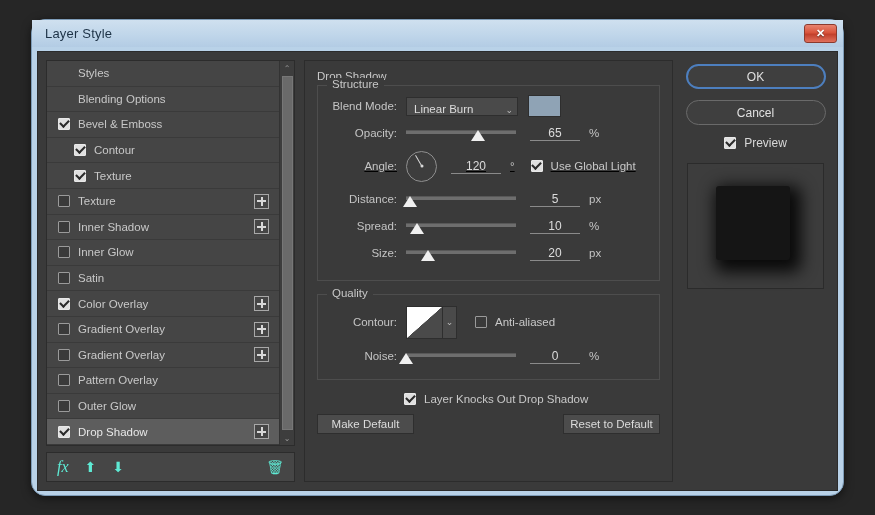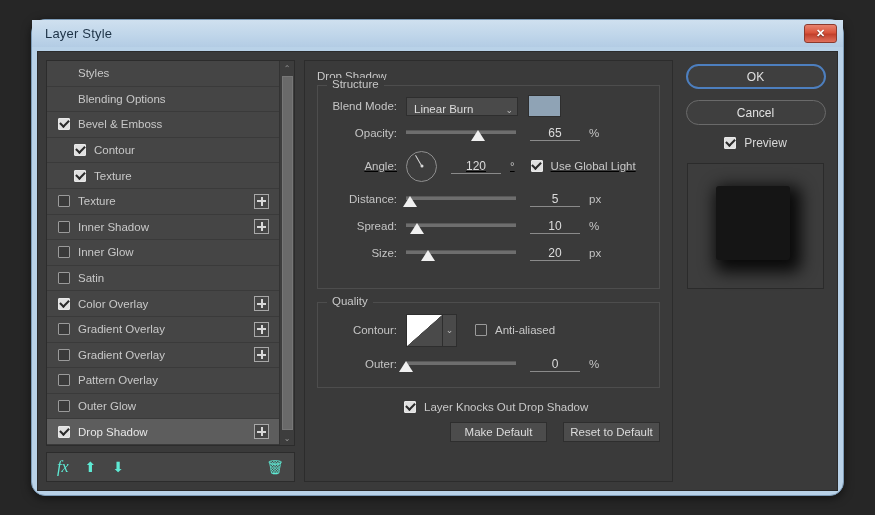--- a/index.html
+++ b/index.html
@@ -271,21 +271,21 @@
   }
   .contour-arrow {
     width: 14px; height: 33px;
     border: 1px solid #2e2e2e; border-left: none;
     background: #4a4a4a;
     display: flex; align-items: center; justify-content: center;
     color: #bdbdbd; font-size: 9px; cursor: pointer;
   }
 
   .defaults-row {
-    display: flex; gap: 16px; justify-content: flex-end;
+    display: flex; gap: 16px; justify-content: space-between;
     margin-top: 9px;
   }
   .btn-default {
     width: 97px; height: 20px;
     background: #4c4c4c;
     border: 1px solid #2e2e2e;
     color: #dcdcdc; font-size: 11.5px;
     display: flex; align-items: center; justify-content: center;
     cursor: pointer;
   }
@@ -486,21 +486,21 @@
         <div class="field">
           <span class="field-label">Spread:</span>
           <div class="slider" id="sl-spread">
             <div class="track"></div>
             <div class="thumb" style="left: 10%;"></div>
           </div>
           <div class="numfield">10</div>
           <span class="unit">%</span>
         </div>
 
-        <div class="field" style="margin-bottom:12px;align-items:center;">
+        <div class="field" style="margin-bottom:4px;align-items:center;">
           <span class="field-label">Size:</span>
           <div class="slider" id="sl-size">
             <div class="track"></div>
             <div class="thumb" style="left: 20%;"></div>
           </div>
           <div class="numfield">20</div>
           <span class="unit">px</span>
         </div>
       </div>
 
@@ -511,21 +511,21 @@
           <span class="field-label">Contour:</span>
           <div class="contour-swatch"></div>
           <div class="contour-arrow">⌄</div>
           <div class="inline-cb" style="margin-left:18px;">
             <span class="cb"></span>
             <span>Anti-aliased</span>
           </div>
         </div>
 
         <div class="field" style="margin-bottom:0;">
-          <span class="field-label">Outer:</span>
+          <span class="field-label">Noise:</span>
           <div class="slider" id="sl-noise">
             <div class="track"></div>
             <div class="thumb" style="left: 0%;"></div>
           </div>
           <div class="numfield">0</div>
           <span class="unit">%</span>
         </div>
       </div>
 
       <div class="knock-row">

